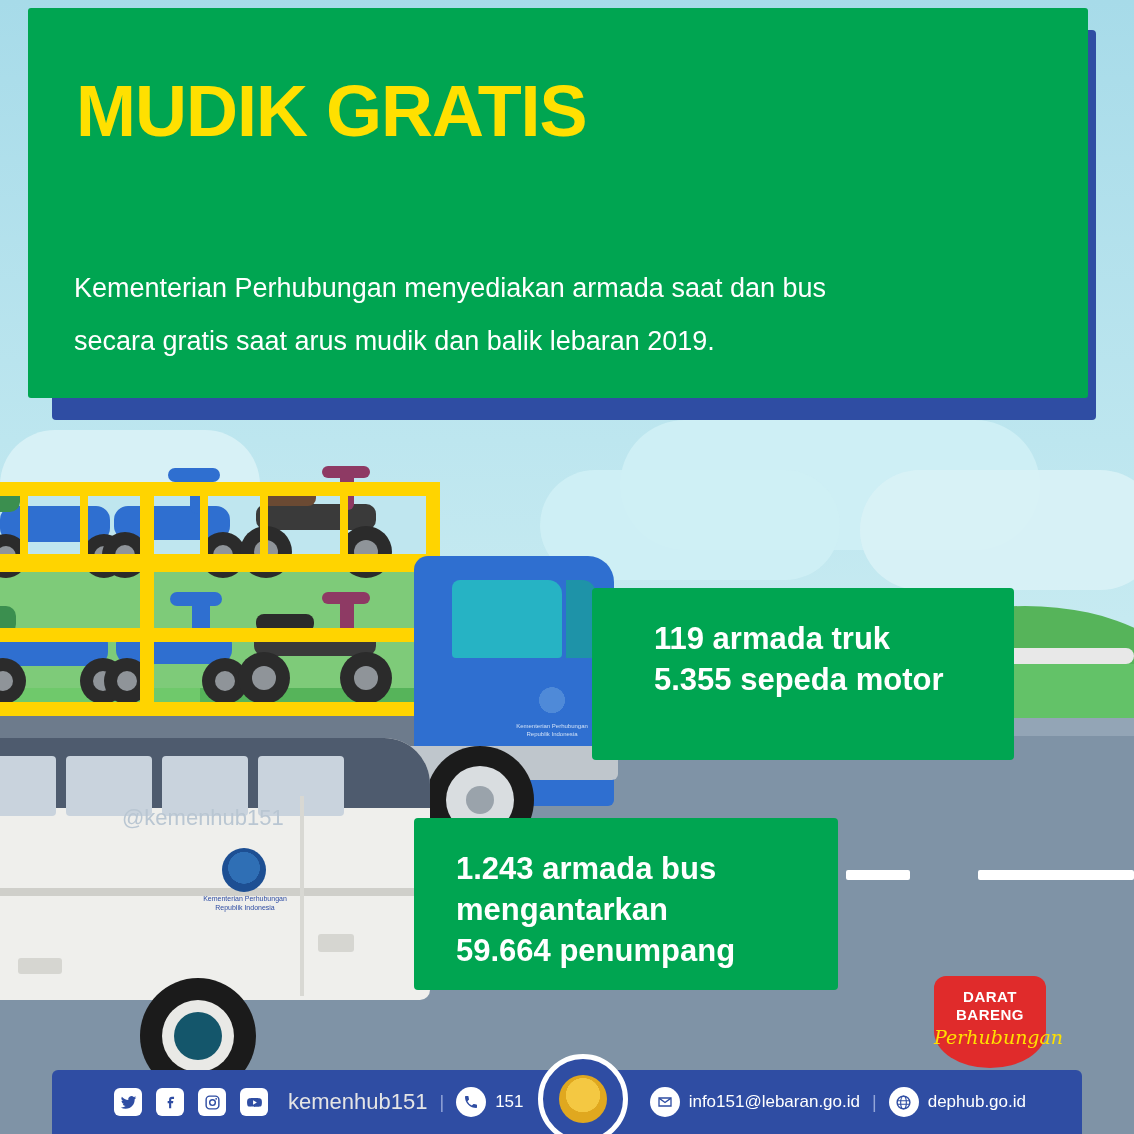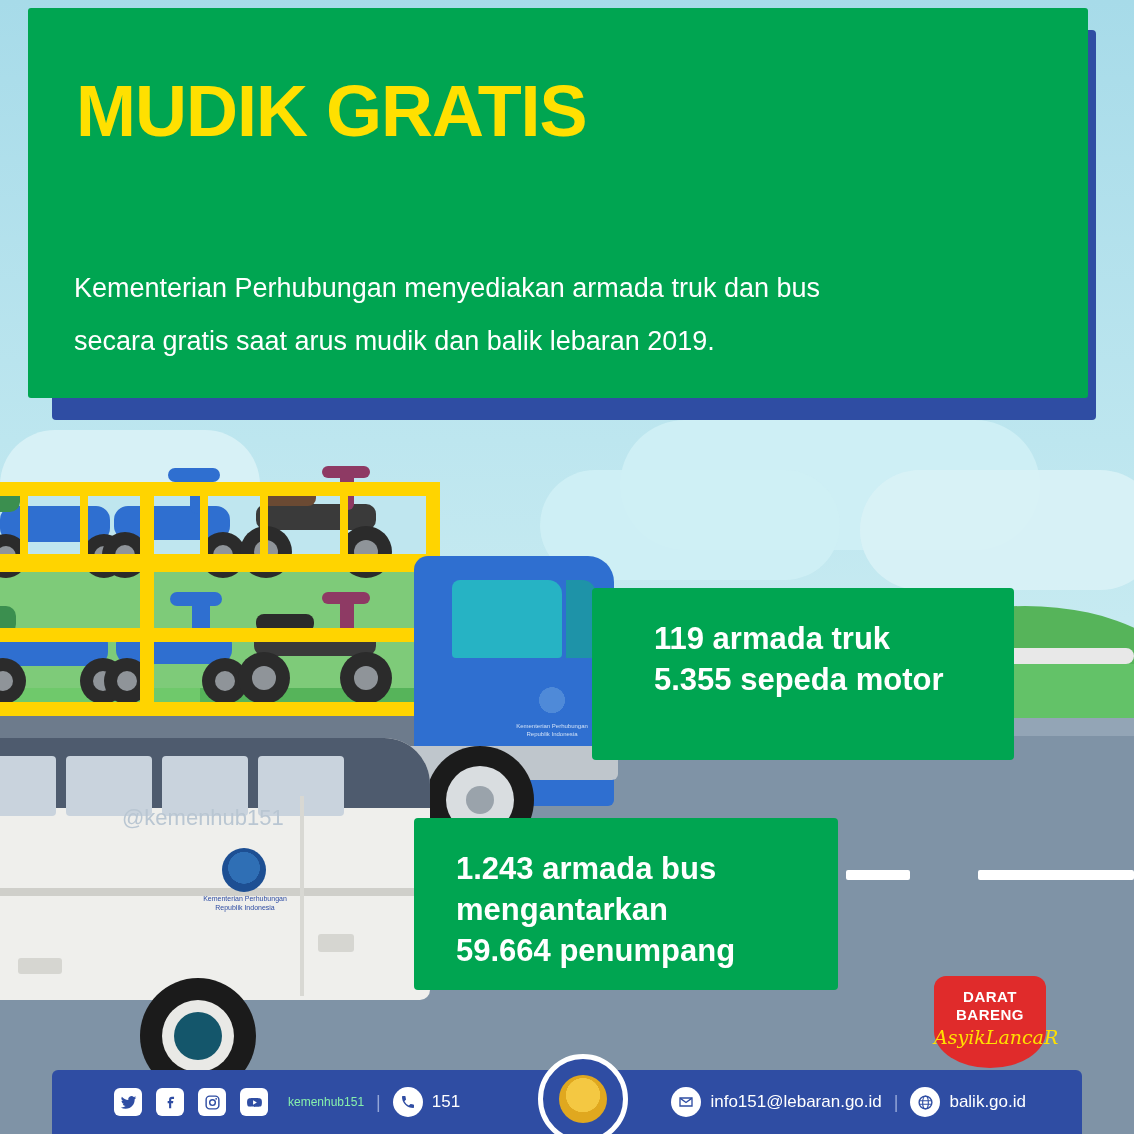--- a/index.html
+++ b/index.html
@@ -254,21 +254,21 @@
   </div>
 
   <div class="watermark">@kemenhub151</div>
 
   <div class="header-shadow"></div>
   <div class="header">
     <div class="title">
       <span>MUDIK GRATIS</span><br>
     </div>
     <div class="subtitle">
-      <span>Kementerian Perhubungan menyediakan armada truk dan bus</span><br>
+      <span>Kementerian Perhubungan menyediakan armada saat dan bus</span><br>
       <span>secara gratis saat arus mudik dan balik lebaran 2019.</span>
     </div>
   </div>
 
   <div class="stat" id="stat-truck">
     <div class="inner">
       <span class="line">119 armada truk</span>
       <span class="line">5.355 sepeda motor</span>
     </div>
   </div>
@@ -277,21 +277,21 @@
     <div class="inner">
       <span class="line">1.243 armada bus</span>
       <span class="line">mengantarkan</span>
       <span class="line">59.664 penumpang</span>
     </div>
   </div>
 
   <div class="badge">
     <div class="l1">DARAT</div>
     <div class="l2">BARENG</div>
-    <div class="l3">AsyikLancaR</div>
+    <div class="l3">Perhubungan</div>
   </div>
 
   <div class="footer">
     <div class="footer-row">
       <div style="width:62px;"></div>
 
       <div class="fi">
         <span class="sq">
           <svg width="17" height="17" viewBox="0 0 24 24">
               <path fill="#2f4da3" d="M23 4.9c-.8.4-1.7.7-2.6.8 1-.6 1.7-1.5 2-2.5-.9.5-1.9.9-3 1.1a4.5 4.5 0 0 0-7.7 4.1C8 8.2 4.8 6.5 2.7 3.9a4.5 4.5 0 0 0 1.4 6c-.7 0-1.4-.2-2-.5 0 2.2 1.5 4 3.6 4.4-.6.2-1.3.2-2 .1a4.5 4.5 0 0 0 4.2 3.1A9 9 0 0 1 1 18.9a12.7 12.7 0 0 0 6.9 2c8.3 0 12.8-6.9 12.8-12.8v-.6c.9-.6 1.6-1.4 2.3-2.6z"></path>
@@ -318,21 +318,21 @@
       </div>
 
       <div class="fi" style="margin-left:6px;">
         <span class="sq">
           <svg width="17" height="17" viewBox="0 0 24 24">
               <path fill="#2f4da3" d="M22 8.2a3 3 0 0 0-2-2C18.2 5.7 12 5.7 12 5.7s-6.2 0-8 .5a3 3 0 0 0-2 2C1.5 10 1.5 12 1.5 12s0 2 .5 3.8a3 3 0 0 0 2 2c1.8.5 8 .5 8 .5s6.2 0 8-.5a3 3 0 0 0 2-2c.5-1.8.5-3.8.5-3.8s0-2-.5-3.8zM10 15.3V8.7l5.3 3.3-5.3 3.3z"></path>
             </svg>
         </span>
       </div>
 
-      <span style="color:#86efac;font-size:12px;margin-left:12px;">kemenhub151</span>
+      <span style="color:#e5e5e5;font-size:22px;margin-left:12px;">kemenhub151</span>
       <span class="sep">|</span>
 
       <div class="fi">
         <span class="circ">
           <svg width="16" height="16" viewBox="0 0 24 24">
               <path fill="#2f4da3" d="M6.6 10.8a15 15 0 0 0 6.6 6.6l2.2-2.2c.3-.3.7-.4 1-.2 1.2.4 2.4.6 3.6.6.6 0 1 .4 1 1V20c0 .6-.4 1-1 1A17 17 0 0 1 3 4c0-.6.4-1 1-1h3.4c.6 0 1 .4 1 1 0 1.3.2 2.5.6 3.6.1.4 0 .8-.2 1l-2.2 2.2z"></path>
             </svg>
         </span>
         <span>151</span>
       </div>
@@ -353,21 +353,21 @@
       <span class="sep">|</span>
 
       <div class="fi" style="margin-right:56px;">
         <span class="circ">
           <svg width="17" height="17" viewBox="0 0 24 24">
             <circle cx="12" cy="12" r="9" fill="none" stroke="#2f4da3" stroke-width="2"></circle>
             <ellipse cx="12" cy="12" rx="4" ry="9" fill="none" stroke="#2f4da3" stroke-width="1.6"></ellipse>
             <path d="M3.3 9.5h17.4M3.3 14.5h17.4" stroke="#2f4da3" stroke-width="1.6" fill="none"></path>
           </svg>
         </span>
-        <span>balik.go.id</span>
+        <span>dephub.go.id</span>
       </div>
     </div>
 
     <div class="emblem">
       <div class="globe"></div>
     </div>
   </div>
 
 </div>
 

